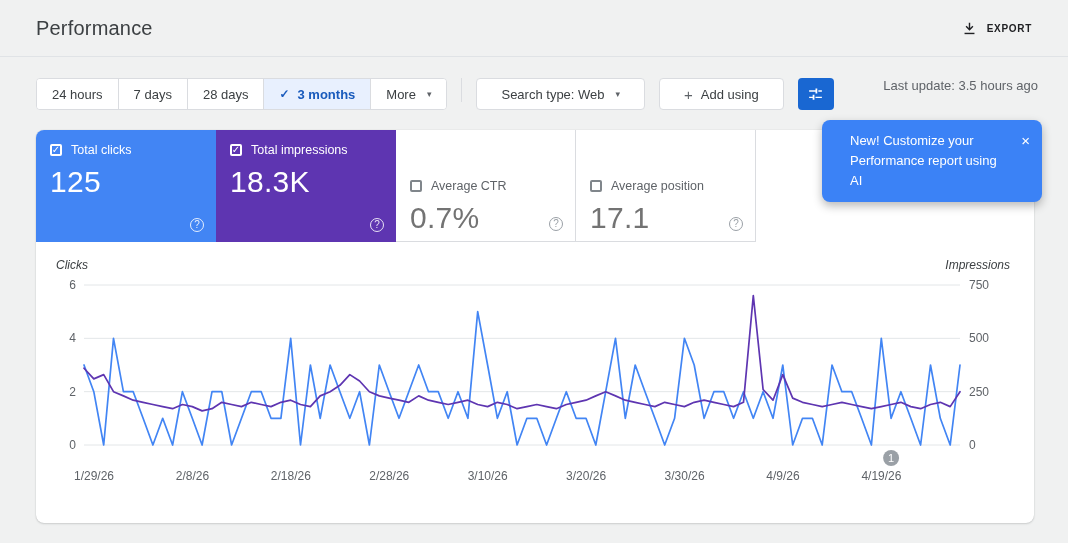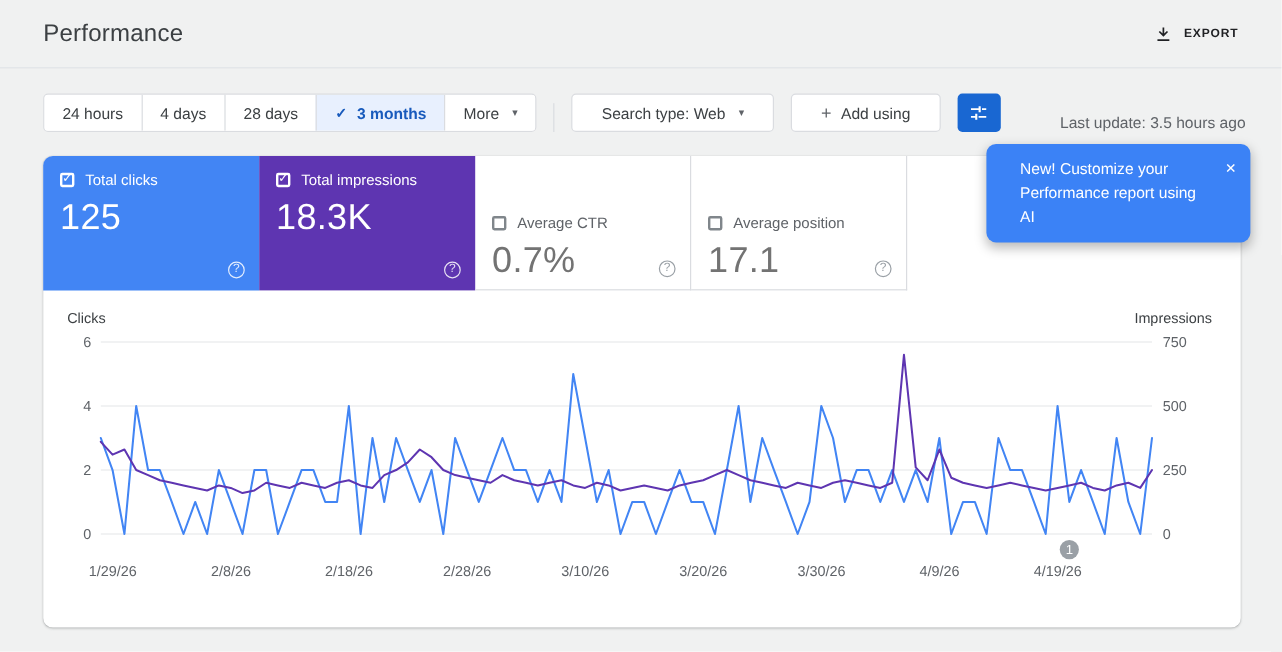--- a/index.html
+++ b/index.html
@@ -20,21 +20,21 @@
     border-bottom:1px solid #e0e3e6;
   }
   .page-title { font-size:20px; font-weight:400; color:#3c4043; margin:0; letter-spacing:.2px; }
   .export-btn {
     display:flex; align-items:center; gap:9px;
     background:none; border:none; cursor:pointer;
     font-family:inherit; font-size:10px; font-weight:700; letter-spacing:.7px; color:#202124;
   }
 
   
-  .toolbar { display:flex; align-items:flex-end; margin:21px 30px 0 36px; gap:14px; }
+  .toolbar { display:flex; align-items:flex-start; margin:21px 30px 0 36px; gap:14px; }
   .range-group {
     display:flex; background:#fff; border:1px solid #dadce0; border-radius:4px;
     overflow:hidden; height:32px;
   }
   .range-btn {
     display:flex; align-items:center; gap:8px; padding:0 15px;
     font-family:inherit; font-size:13px; color:#3c4043; background:#fff;
     border:none; border-left:1px solid #dadce0; cursor:pointer; white-space:nowrap;
   }
   .range-btn:first-child { border-left:none; }
@@ -77,21 +77,21 @@
   .help {
     position:absolute; right:12px; bottom:10px; width:14px; height:14px;
     border:1.2px solid rgba(255,255,255,.85); border-radius:50%;
     display:flex; align-items:center; justify-content:center;
     font-size:10px; line-height:1; color:rgba(255,255,255,.85); cursor:pointer;
   }
   .metric-white .help { border-color:#9aa0a6; color:#9aa0a6; }
 
   
   .chart-section { padding:16px 22px 0 20px; }
-  .axis-titles { display:flex; justify-content:space-between; font-size:12px; color:#3c4043; padding:0 2px 3px 0; }
+  .axis-titles { display:flex; justify-content:space-between; font-size:12px; color:#3c4043; padding:0 2px 3px 0;font-style:italic; }
   #chart-svg { display:block; width:952px; height:218px; }
   #chart-svg text { font-family:"Liberation Sans", sans-serif; }
 
   
   .promo {
     position:absolute; top:120px; right:26px; width:220px; z-index:10;
     background:#3b82f6; color:#fff; border-radius:8px;
     padding:11px 12px 11px 28px; display:flex; gap:10px;
     box-shadow:0 4px 10px rgba(0,0,0,.28);
   }
@@ -117,21 +117,21 @@
     <span>EXPORT</span>
   </button>
 </header>
 
 <div class="toolbar">
   <div class="range-group">
     <button class="range-btn">
       <span>24 hours</span>
     </button>
     <button class="range-btn">
-      <span>4 days</span>
+      <span>7 days</span>
     </button>
     <button class="range-btn">
       <span>28 days</span>
     </button>
     <button class="range-btn selected">
       <span class="check-glyph">✓</span>
       <span>3 months</span>
     </button>
     <button class="range-btn">
       <span>More</span>

